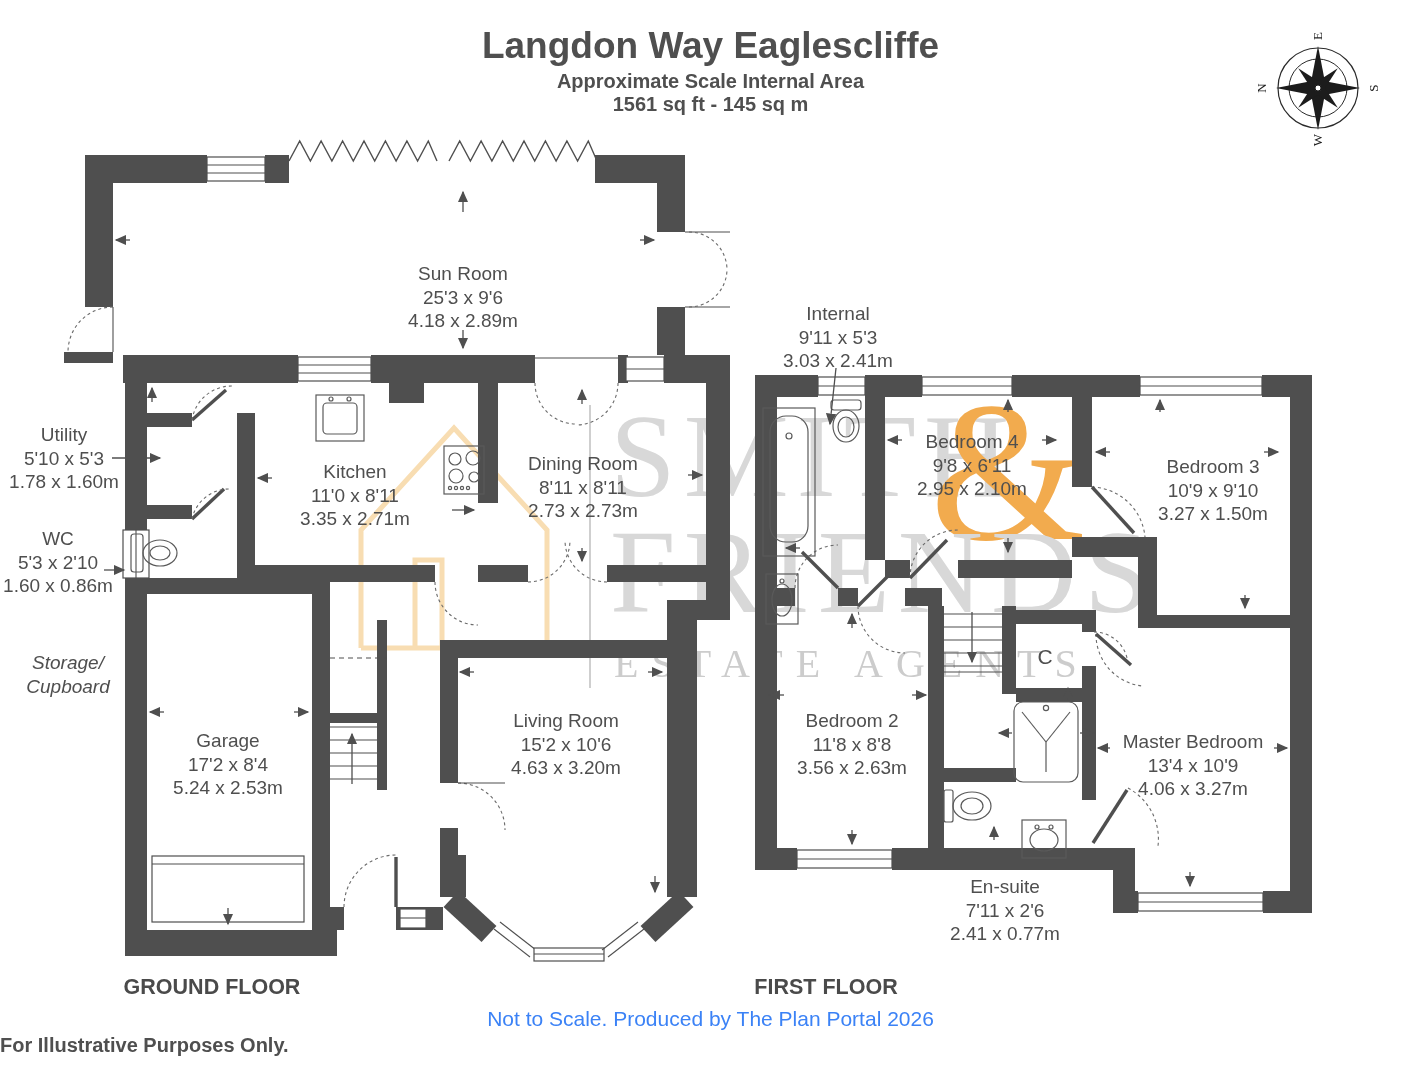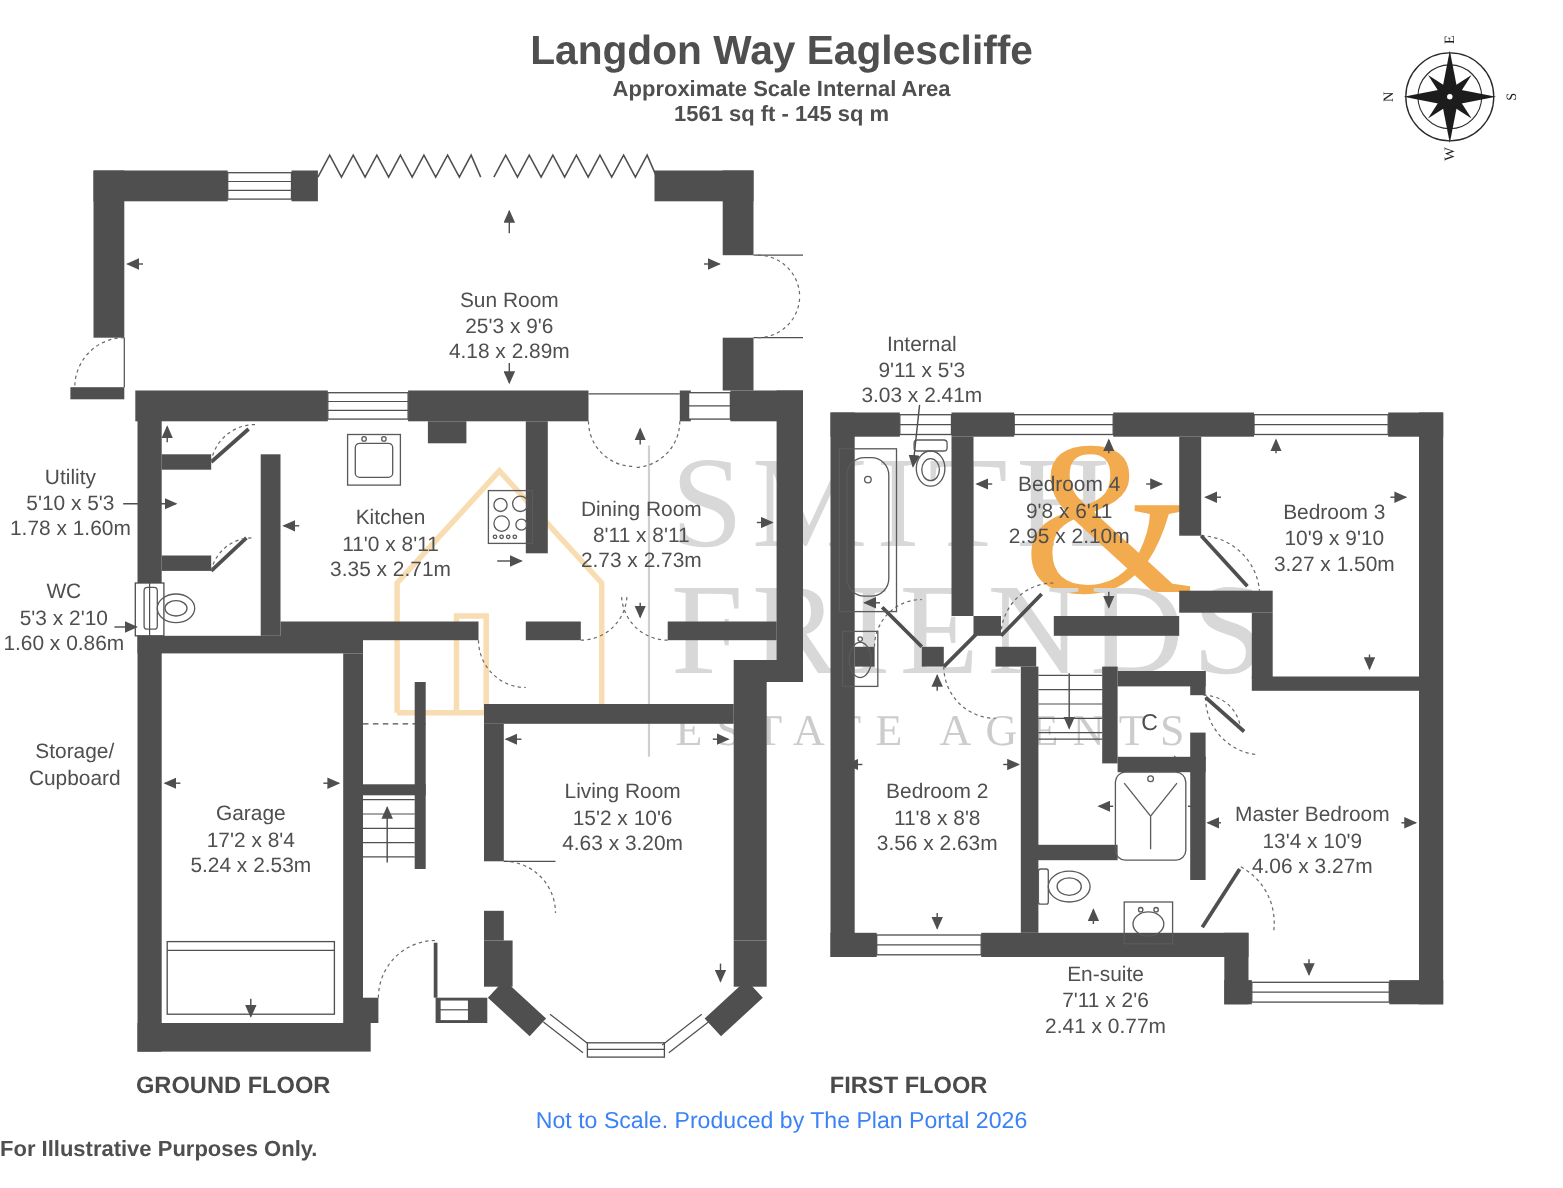--- a/index.html
+++ b/index.html
@@ -406,21 +406,21 @@
   <div class="rlabel" style="left:64px;top:458px;">
     <div>Utility</div>
     <div>5'10 x 5'3</div>
     <div>1.78 x 1.60m</div>
   </div>
   <div class="rlabel" style="left:58px;top:562px;">
     <div>WC</div>
     <div>5'3 x 2'10</div>
     <div>1.60 x 0.86m</div>
   </div>
-  <div class="rlabel" style="left:68px;top:696px;">
+  <div class="rlabel" style="left:68px;top:674px;font-style:italic;">
     <div>Storage/</div>
     <div>Cupboard</div>
   </div>
   <div class="rlabel" style="left:355px;top:495px;">
     <div>Kitchen</div>
     <div>11'0 x 8'11</div>
     <div>3.35 x 2.71m</div>
   </div>
   <div class="rlabel" style="left:583px;top:487px;">
     <div>Dining Room</div>

